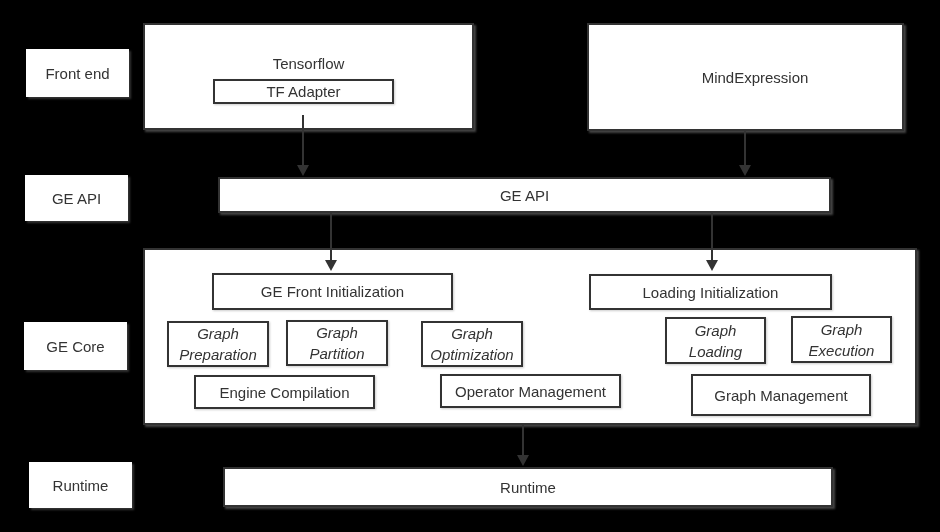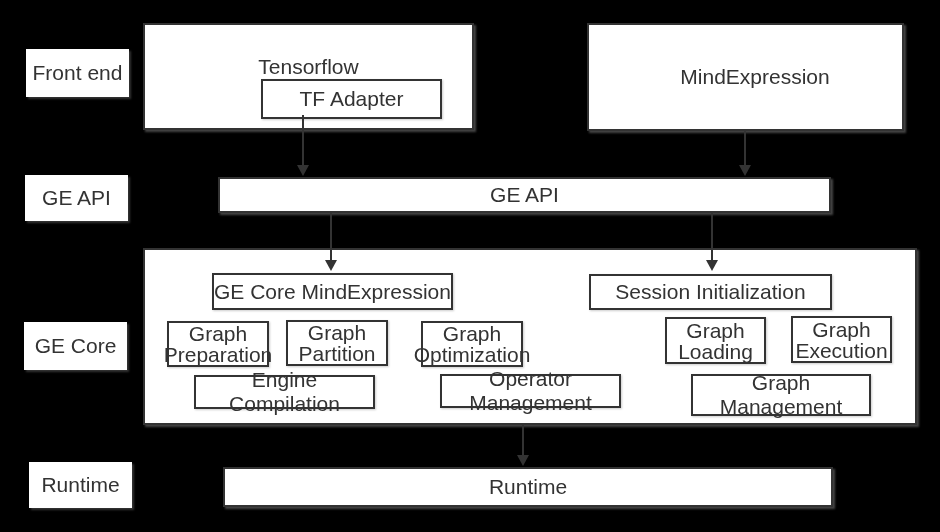--- a/index.html
+++ b/index.html
@@ -10,21 +10,21 @@
     --arrow: #333333;
   }
   * { box-sizing: border-box; margin: 0; padding: 0; }
   html, body { background: var(--bg); }
   #canvas {
     position: relative;
     width: 940px;
     height: 532px;
     background: var(--bg);
     font-family: "Liberation Sans", "DejaVu Sans", sans-serif;
-    font-size: 21px;
+    font-size: 15px;
     color: var(--text);
     overflow: hidden;
   }
   .box {
     position: absolute;
     background: var(--fill);
     border: 2px solid var(--border);
     display: flex;
     align-items: center;
     justify-content: center;
@@ -42,20 +42,21 @@
     box-shadow: 2px 2px 2px rgba(150,150,150,0.35);
   }
   .container-title {
     position: absolute;
     top: 30px; left: 0; right: 0;
     text-align: center;
   }
   .module {
     line-height: 21px;
     padding: 16px 6px;
+    font-style: italic;
   }
   .arrow { position: absolute; width: 12px; }
   .arrow .line {
     position: absolute;
     left: 5px; top: 0; bottom: 9px;
     width: 2px;
     background: var(--arrow);
   }
   .arrow .head {
     position: absolute;
@@ -71,32 +72,32 @@
 
 <div id="canvas">
 
   <div class="row-label" style="left:26px; top:49px; width:103px; height:48px;">Front end</div>
   <div class="row-label" style="left:25px; top:175px; width:103px; height:46px;">GE API</div>
   <div class="row-label" style="left:24px; top:322px; width:103px; height:48px;">GE Core</div>
   <div class="row-label" style="left:29px; top:462px; width:103px; height:46px;">Runtime</div>
 
   <div class="box" style="left:143px; top:23px; width:331px; height:107px;">
     <span class="container-title">Tensorflow</span>
-    <div class="box" style="left:68px; top:54px; width:181px; height:40px; box-shadow:1px 1px 2px rgba(0,0,0,0.2);margin-left:48px;">TF Adapter</div>
+    <div class="box" style="left:68px; top:54px; width:181px; height:25px; box-shadow:1px 1px 2px rgba(0,0,0,0.2);">TF Adapter</div>
   </div>
 
   <div class="box" style="left:587px; top:23px; width:317px; height:108px;padding-left:19px;">MindExpression</div>
 
   <div class="box" style="left:218px; top:177px; width:613px; height:36px;">GE API</div>
 
   <div class="box" style="left:143px; top:248px; width:774px; height:177px; justify-content:flex-start; align-items:flex-start;">
 
-    <div class="box" style="left:67px; top:23px; width:241px; height:37px; box-shadow:1px 1px 2px rgba(0,0,0,0.2);">GE Core MindExpression</div>
+    <div class="box" style="left:67px; top:23px; width:241px; height:37px; box-shadow:1px 1px 2px rgba(0,0,0,0.2);">GE Front Initialization</div>
 
-    <div class="box" style="left:444px; top:24px; width:243px; height:36px; box-shadow:1px 1px 2px rgba(0,0,0,0.2);">Session Initialization</div>
+    <div class="box" style="left:444px; top:24px; width:243px; height:36px; box-shadow:1px 1px 2px rgba(0,0,0,0.2);">Loading Initialization</div>
 
     <div class="box module" style="left:22px; top:71px; width:102px; height:46px; box-shadow:1px 1px 2px rgba(0,0,0,0.2);">Graph Preparation</div>
     <div class="box module" style="left:141px; top:70px; width:102px; height:46px; box-shadow:1px 1px 2px rgba(0,0,0,0.2);">Graph Partition</div>
     <div class="box module" style="left:276px; top:71px; width:102px; height:46px; box-shadow:1px 1px 2px rgba(0,0,0,0.2);">Graph Optimization</div>
     <div class="box module" style="left:646px; top:66px; width:101px; height:47px; box-shadow:1px 1px 2px rgba(0,0,0,0.2);">Graph Execution</div>
     <div class="box module" style="left:520px; top:67px; width:101px; height:47px; box-shadow:1px 1px 2px rgba(0,0,0,0.2);">Graph Loading</div>
 
     <div class="box" style="left:49px; top:125px; width:181px; height:34px; box-shadow:1px 1px 2px rgba(0,0,0,0.2);">Engine Compilation</div>
     <div class="box" style="left:295px; top:124px; width:181px; height:34px; box-shadow:1px 1px 2px rgba(0,0,0,0.2);">Operator Management</div>
     <div class="box" style="left:546px; top:124px; width:180px; height:42px; box-shadow:1px 1px 2px rgba(0,0,0,0.2);">Graph Management</div>

